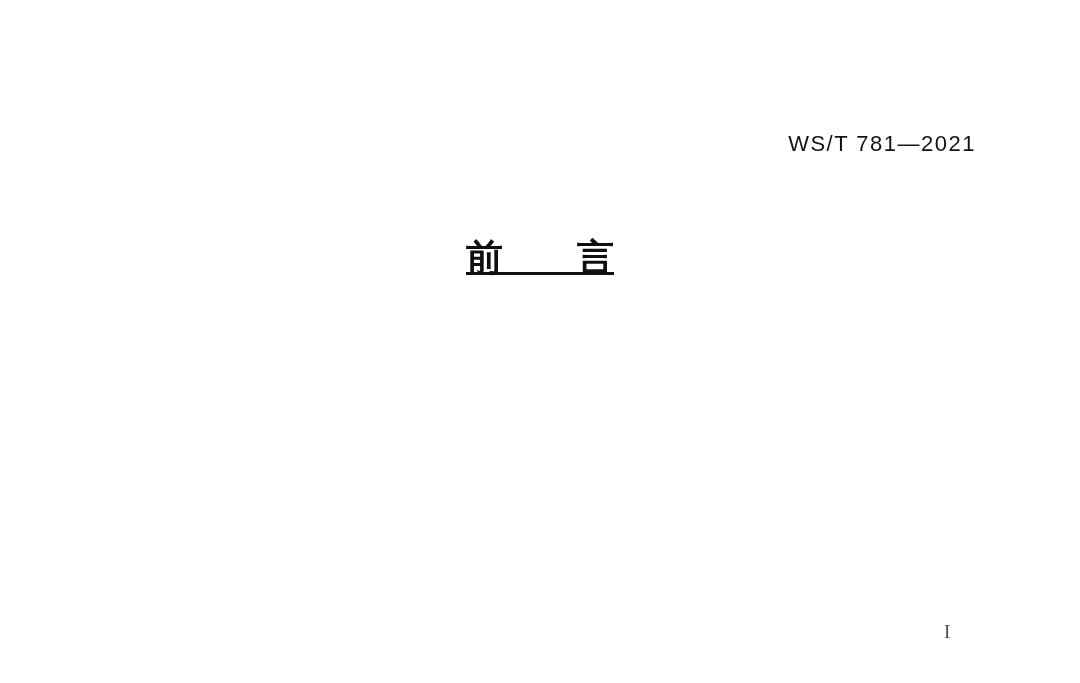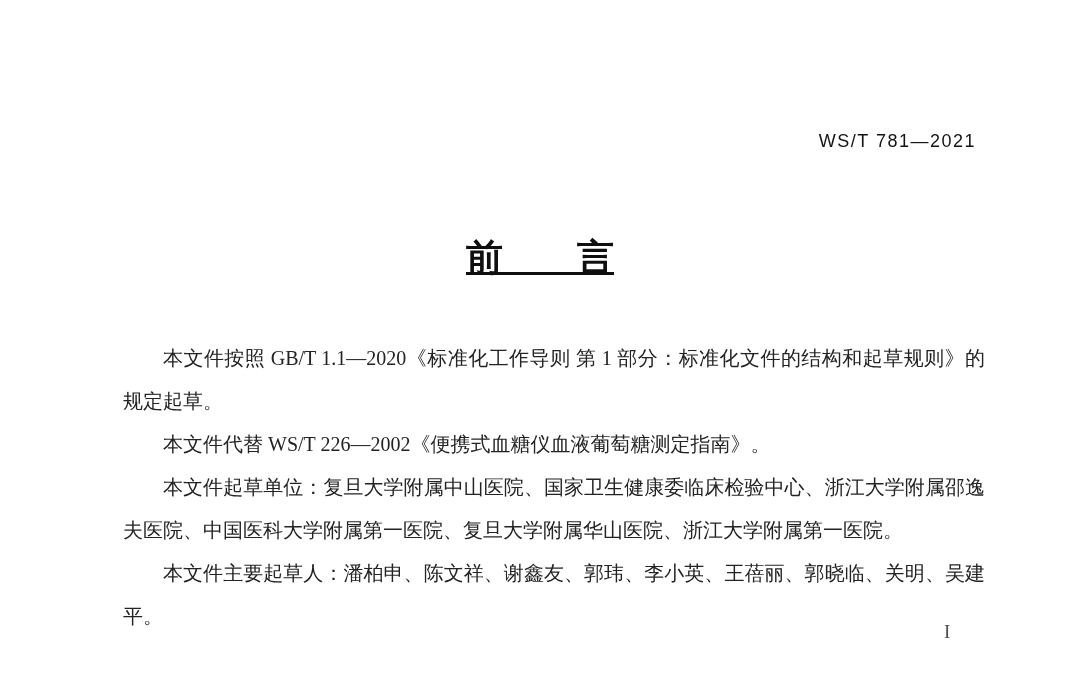--- a/index.html
+++ b/index.html
@@ -13,21 +13,21 @@
     background: #ffffff;
     overflow: hidden;
     font-family: "Liberation Serif", "DejaVu Serif", serif;
     color: #1f1f1f;
   }
   .doc-number {
     position: absolute;
     top: 131px;
     right: 104px;
     font-family: "Liberation Sans", "DejaVu Sans", sans-serif;
-    font-size: 18px;
+    font-size: 22px;
     font-weight: 500;
     letter-spacing: 1.5px;
     color: #141414;
     white-space: nowrap;
   }
   .fore-title {
     position: absolute;
     top: 233px;
     left: 0;
     width: 100%;
@@ -64,22 +64,16 @@
 </style>
 </head>
 <body>
 
 <div class="page">
 
   <div class="doc-number">WS/T 781—2021</div>
 
   <h1 class="fore-title">前　　言</h1>
 
-  <div class="content">
-    <p>本文件按照 GB/T 1.1—2020《标准化工作导则 第 1 部分：标准化文件的结构和起草规则》的规定起草。</p>
-    <p>本文件代替 WS/T 226—2002《便携式血糖仪血液葡萄糖测定指南》。</p>
-    <p>本文件起草单位：复旦大学附属中山医院、国家卫生健康委临床检验中心、浙江大学附属邵逸夫医院、中国医科大学附属第一医院、复旦大学附属华山医院、浙江大学附属第一医院。</p>
-    <p>本文件主要起草人：潘柏申、陈文祥、谢鑫友、郭玮、李小英、王蓓丽、郭晓临、关明、吴建平。</p>
-  </div>
 
   <div class="page-number">I</div>
 
 </div>
 
 </body></html>

